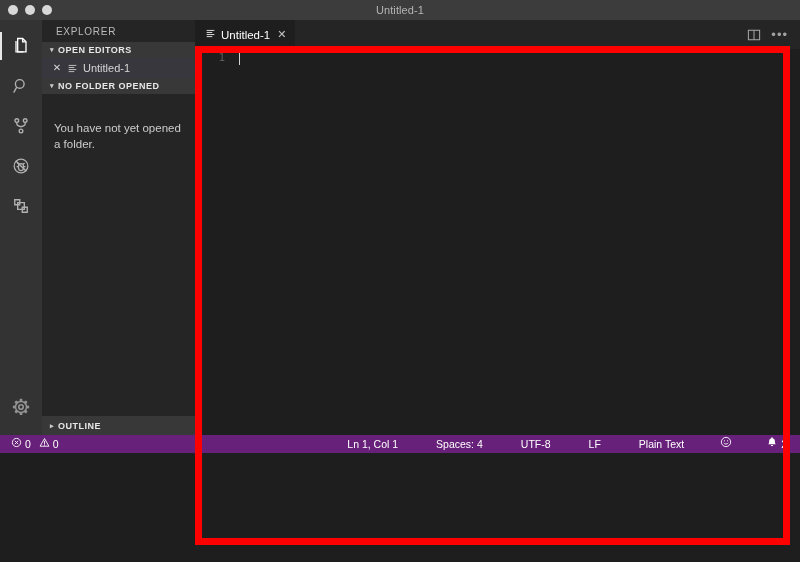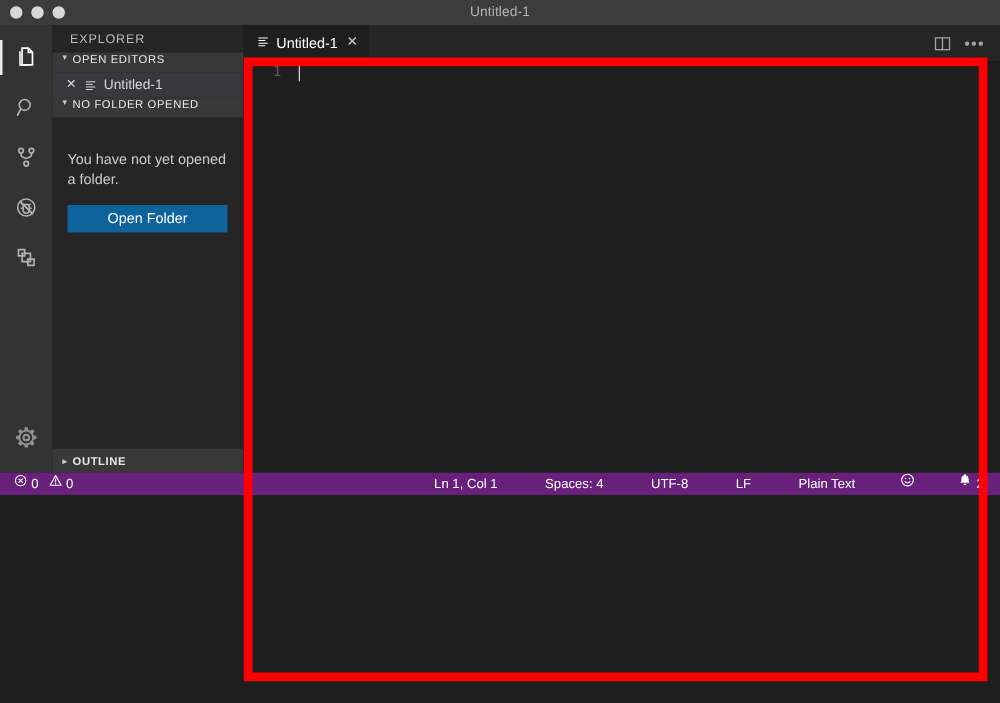--- a/index.html
+++ b/index.html
@@ -11,21 +11,21 @@
     width: 800px;
     height: 562px;
     overflow: hidden;
     font-family: "Liberation Sans", sans-serif;
     -webkit-font-smoothing: antialiased;
   }
 
   #app {
     position: relative;
     width: 800px;
-    height: 396px;
+    height: 453px;
     background: #1e1e1e;
     display: flex;
     flex-direction: column;
   }
 
   
   .titlebar {
     height: 20px;
     background: #3c3c3c;
     display: flex;
@@ -111,24 +111,24 @@
     align-items: center;
     padding-left: 14px;
     font-size: 10px;
     letter-spacing: .7px;
     color: #bbbbbb;
     flex: 0 0 22px;
   }
   .section-header {
     height: 16px;
     display: flex;
-    align-items: flex-start;
+    align-items: center;
     background: #383838;
     font-size: 9px;
-    font-weight: normal;
+    font-weight: bold;
     letter-spacing: .5px;
     color: #e7e7e7;
     padding-left: 4px;
     flex: 0 0 16px;
   }
   .twisty {
     width: 12px;
     display: inline-flex;
     justify-content: center;
     align-items: center;
@@ -429,21 +429,20 @@
         <span>Untitled-1</span>
       </div>
 
       <div class="section-header">
         <span class="twisty">▾</span>
         <span>NO FOLDER OPENED</span>
       </div>
 
       <div class="sidebar-body">
         <p class="nofolder-text">You have not yet opened a folder.</p>
-        <button class="open-folder-btn">Open Folder</button>
       </div>
 
       <div class="outline-header">
         <span class="twisty">▸</span>
         <span>OUTLINE</span>
       </div>
 
     </div>
 
     <div class="editorgroup">

